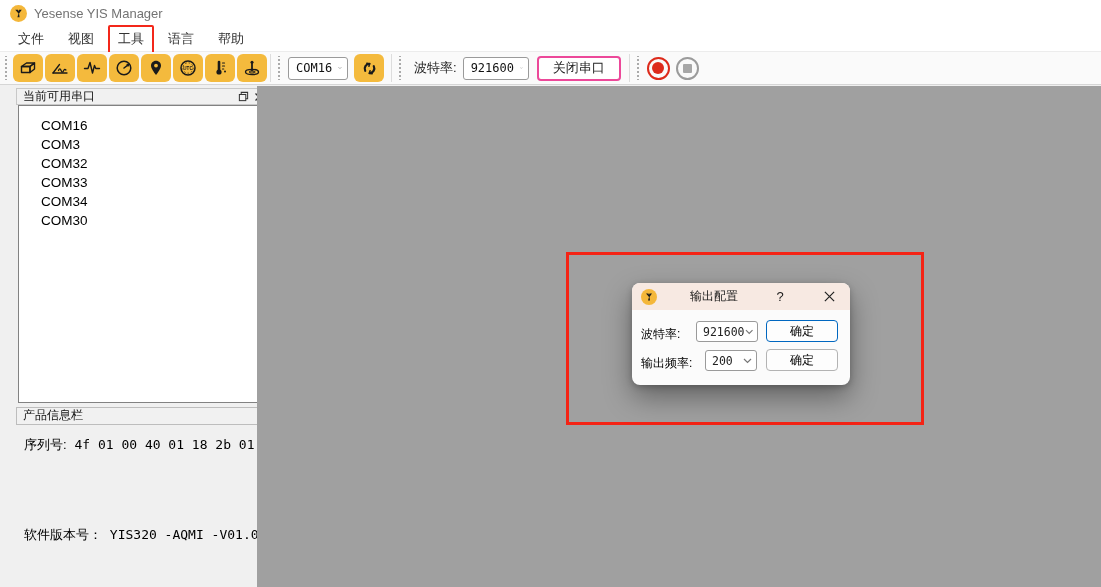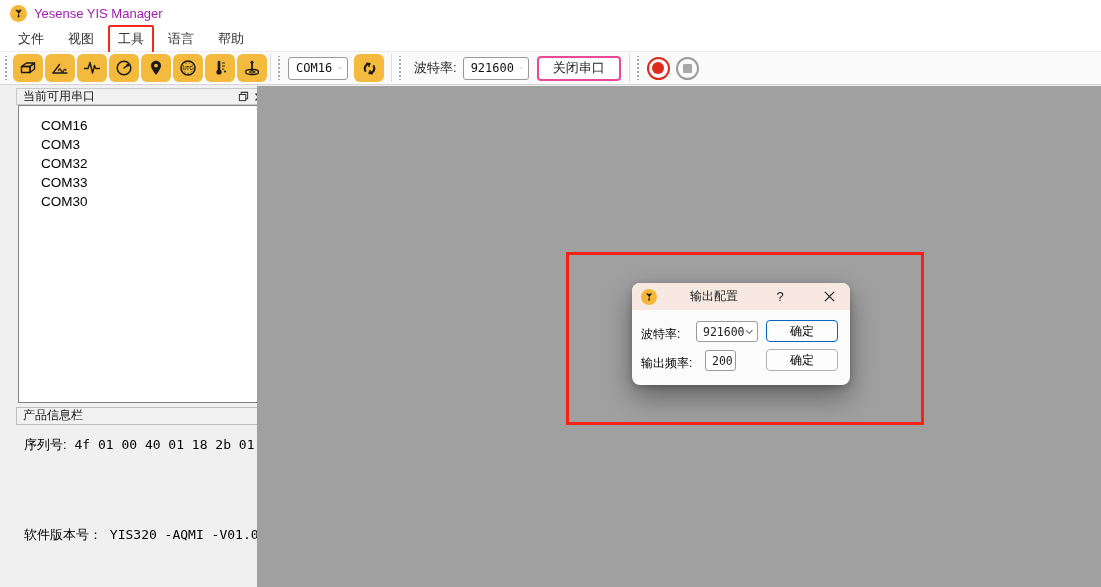--- a/index.html
+++ b/index.html
@@ -3,21 +3,21 @@
 <meta charset="utf-8">
 <style>
   * { margin:0; padding:0; box-sizing:border-box; }
   html,body { width:1101px; height:587px; overflow:hidden; }
   body { font-family:"Liberation Sans","DejaVu Sans",sans-serif; background:#f0f0f0; position:relative; font-size:13px; color:#222; }
 
   
   .titlebar { position:absolute; left:0; top:0; width:1101px; height:26px; background:#ffffff; display:flex; align-items:center; padding-left:10px; }
   .app-logo { width:17px; height:17px; border-radius:50%; background:#f4b73a; display:inline-flex; align-items:center; justify-content:center; margin-right:7px; }
   .app-logo svg { display:block; }
-  .titlebar .title-text { font-size:13px; color:#a21caf;text-align:center; }
+  .titlebar .title-text { font-size:13px; color:#737373;text-align:center; }
 
   
   .menubar { position:absolute; left:0; top:26px; width:1101px; height:26px; background:#ffffff; display:flex; align-items:center; padding-left:6px; border-bottom:1px solid #ececec; }
   .menu-item { padding:4px 12px; font-size:13px; color:#333; position:relative; cursor:default; }
   .menu-highlight { position:absolute; left:2px; top:-1px; right:2px; bottom:-2px; border:2px solid #f3271a; border-radius:2px; pointer-events:none; }
 
   
   .toolbar { position:absolute; left:0; top:52px; width:1101px; height:33px; background:#fafafa; border-bottom:1px solid #d6d6d6; display:flex; align-items:center; }
   .grip { width:4px; height:24px; margin:0 4px; background-image:radial-gradient(#aaaaaa 1px, transparent 1.1px); background-size:4px 4px; background-position:center; }
   .tsep { width:1px; height:28px; background:#dddddd; margin:0 2px; }
@@ -200,20 +200,21 @@
       <svg width="10" height="10" viewBox="0 0 10 10" stroke="#333" stroke-width="1.4">
           <path d="M1.5 1.5 L8.5 8.5 M8.5 1.5 L1.5 8.5"></path>
         </svg>
     </span>
   </div>
   <div class="port-list">
     <div class="port-item">COM16</div>
     <div class="port-item">COM3</div>
     <div class="port-item">COM32</div>
     <div class="port-item">COM33</div>
+    <div class="port-item">COM34</div>
     <div class="port-item">COM30</div>
   </div>
 
   <div class="info-header">
     <span>产品信息栏</span>
   </div>
   <div class="info-line" style="top:350px;">
     <span class="cjk">序列号:</span>
     <span>4f 01 00 40 01 18 2b 01</span>
   </div>
@@ -247,21 +248,21 @@
     <span class="dlg-label" style="left:9px; top:16px;">波特率:</span>
     <span class="dlg-combo" style="left:64px; top:11px; width:62px;">
       <span>921600</span>
       <svg width="9" height="6" viewBox="0 0 9 6">
           <polyline points="1,1 4.5,4.5 8,1" fill="none" stroke="#777" stroke-width="1.2"></polyline>
         </svg>
     </span>
     <button class="dlg-btn focused" style="left:134px; top:10px;">确定</button>
 
     <span class="dlg-label" style="left:9px; top:45px;">输出频率:</span>
-    <span class="dlg-combo" style="left:73px; top:40px; width:31px;">
+    <span class="dlg-combo" style="left:73px; top:40px; width:52px;">
       <span>200</span>
       <svg width="9" height="6" viewBox="0 0 9 6">
           <polyline points="1,1 4.5,4.5 8,1" fill="none" stroke="#777" stroke-width="1.2"></polyline>
         </svg>
     </span>
     <button class="dlg-btn" style="left:134px; top:39px;">确定</button>
   </div>
 </div>
 
 </body></html>

